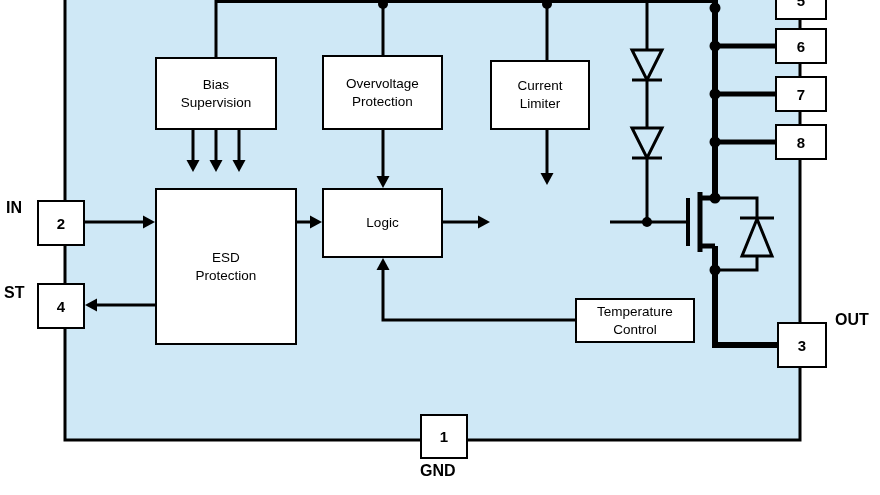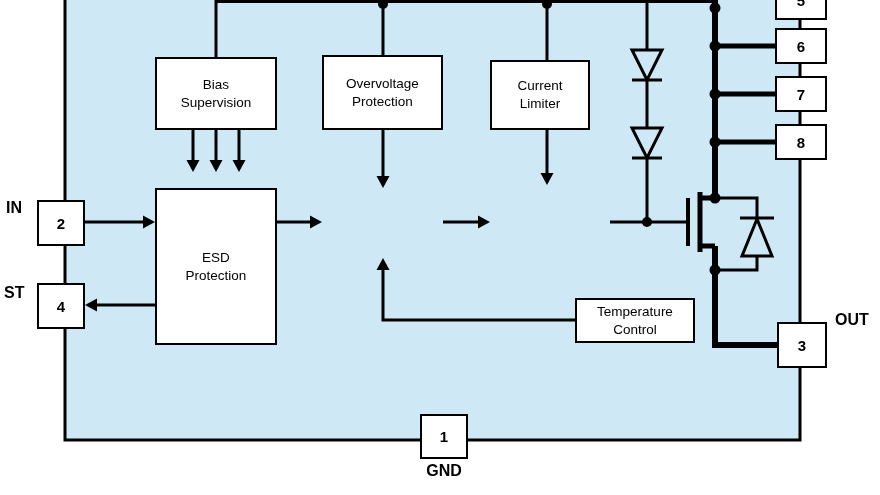--- a/index.html
+++ b/index.html
@@ -7,21 +7,21 @@
   .stage{position:relative;width:880px;height:495px;overflow:hidden;background:var(--page-bg,#fff);}
   .wires{position:absolute;left:0;top:0;z-index:1;}
   .block{position:absolute;z-index:2;box-sizing:border-box;background:var(--box-fill,#fff);
          border:2px solid var(--line,#000);display:flex;align-items:center;justify-content:center;
          text-align:center;font-weight:normal;font-size:13.5px;line-height:1.3;color:var(--text,#000);}
   .block span{white-space:pre-line;}
   .pin{position:absolute;z-index:3;box-sizing:border-box;background:var(--box-fill,#fff);
        border:2px solid var(--line,#000);display:flex;align-items:center;justify-content:center;
        font-weight:bold;font-size:15px;color:var(--text,#000);}
   .ext-label{position:absolute;z-index:4;font-weight:bold;font-size:16px;color:var(--text,#000);text-align:center;}
-  .gnd-label{width:48px;text-align:center;}
+  .gnd-label{width:48px;text-align:left;}
   svg line, svg path, svg polygon, svg rect{stroke:var(--line,#000);}
   .w3{stroke-width:3;fill:none;}
   .w4{stroke-width:4;fill:none;}
   .w5{stroke-width:5;fill:none;}
   .w6{stroke-width:6;fill:none;}
   .arrow{fill:var(--line,#000);stroke:none;}
   .dot{fill:var(--line,#000);stroke:none;}
   .diode{fill:none;stroke-width:3;}
   .ic-rect{stroke-width:3;}
 </style>
@@ -122,23 +122,26 @@
 Supervision</span>
   </div>
   <div class="block" style="left:322px;top:55px;width:121px;height:75px">
     <span>Overvoltage
 Protection</span>
   </div>
   <div class="block" style="left:490px;top:60px;width:100px;height:70px">
     <span>Current
 Limiter</span>
   </div>
-  <div class="block" style="left:155px;top:188px;width:122px;height:157px">
+  <div class="block" style="left:155px;top:188px;width:142px;height:157px">
     <span>ESD
 Protection</span>
+  </div>
+  <div class="block" style="left:322px;top:188px;width:121px;height:70px">
+    <span>Logic</span>
   </div>
   <div class="block" style="left:575px;top:298px;width:120px;height:45px">
     <span>Temperature
 Control</span>
   </div>
 
   <div class="pin" style="left:775px;top:-20px;width:52px;height:40px">
     <span>5</span>
   </div>
   <div class="pin" style="left:775px;top:28px;width:52px;height:36px">

